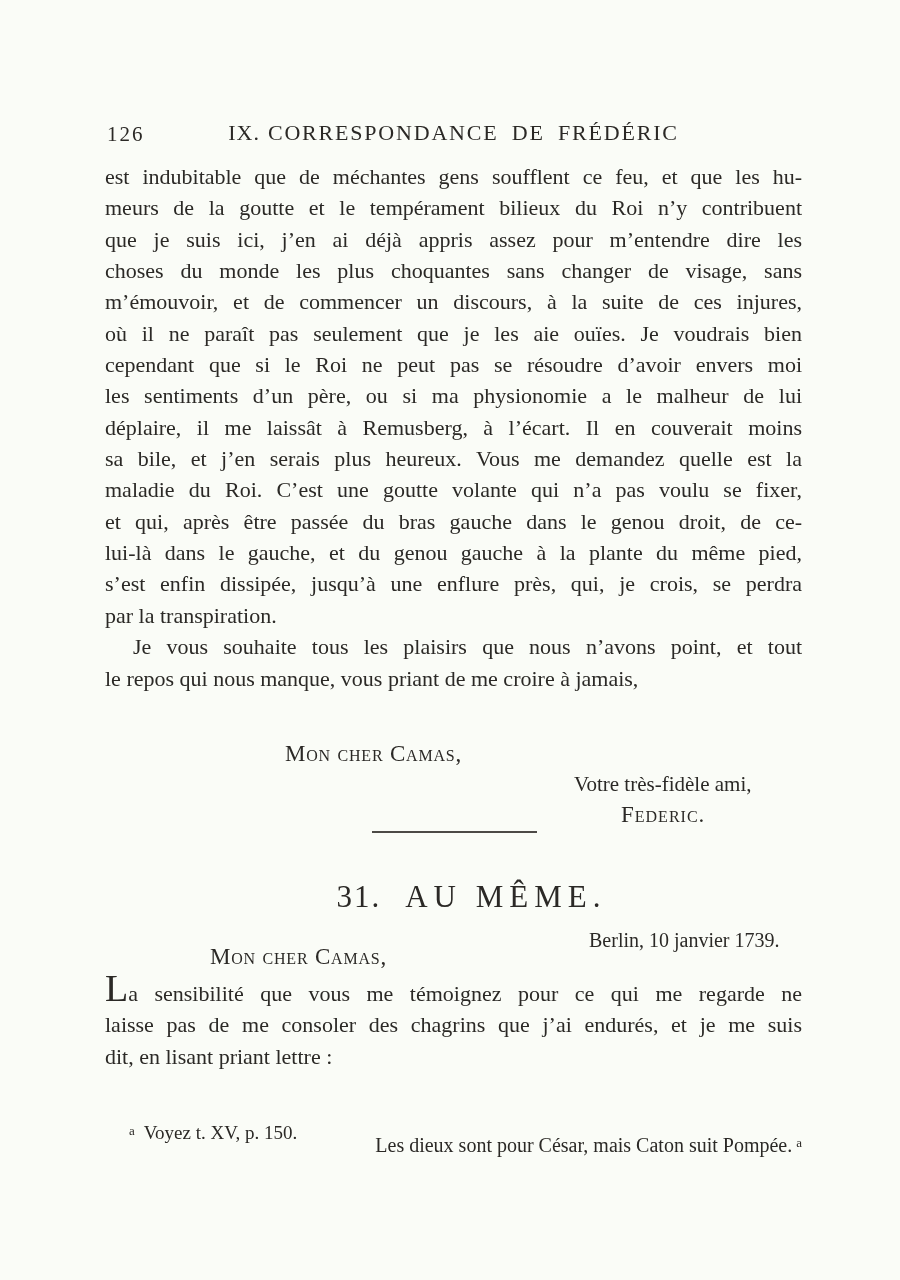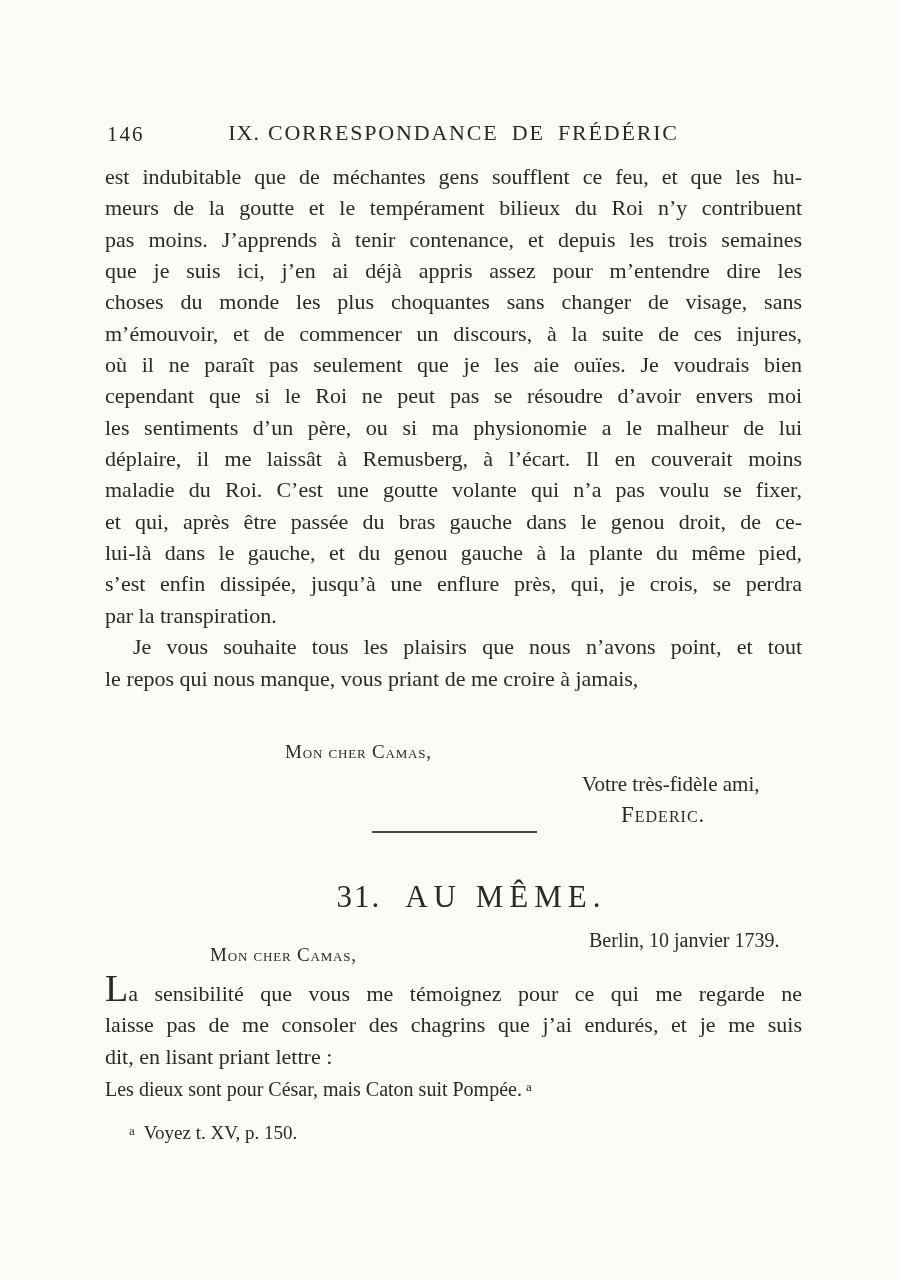--- a/index.html
+++ b/index.html
@@ -40,28 +40,28 @@
   .line.j { text-align-last: justify; }
   .line.indent { padding-left: 28px; }
 
   .initial {
     font-size: 38px;
     line-height: 20px;
   }
 
   .salutation {
     font-variant: small-caps;
-    font-size: 19px;
+    font-size: 23px;
     letter-spacing: 0.8px;
     white-space: nowrap;
   }
   .s1 { top: 741px; left: 285px; }
   .s2 { top: 944px; left: 210px; }
 
-  .valediction { top: 772px; left: 574px; font-size: 21px; white-space: nowrap; margin-left: 8px; }
+  .valediction { top: 772px; left: 574px; font-size: 21px; white-space: nowrap; }
   .signature {
     top: 802px; left: 621px;
     font-variant: small-caps; font-size: 23px; letter-spacing: 1px;
     white-space: nowrap;
   }
 
   .rule {
     top: 831px; left: 372px; width: 165px; height: 2px;
     background: #4c4a46;
   }
@@ -70,54 +70,54 @@
     top: 879px; left: 105px; width: 697px;
     text-align: center; white-space: nowrap;
     font-size: 31px;
   }
   .heading .secnum { margin-right: 24px; letter-spacing: 2px; margin-left: 36px; }
   .heading .sectitle { letter-spacing: 6px; }
 
   .dateline { top: 929px; left: 589px; font-size: 20px; white-space: nowrap; }
 
   .verse {
-    top: 1078px; left: 105px; width: 697px;
-    text-align: left; font-size: 20px; white-space: nowrap;
+    top: 1134px; left: 105px; width: 697px;
+    text-align: right; font-size: 20px; white-space: nowrap;
   }
   .sup {
     font-size: 13px;
     position: relative; top: -5px;
     margin-left: 4px;
   }
   .footnote { top: 1114px; left: 129px; font-size: 19px; white-space: nowrap; margin-top: 8px; }
   .footnote .fm { margin-left: 0; margin-right: 9px; top: -4px; }
 </style>
 </head>
 <body>
 
 <div class="page">
 
   <div class="abs header">
-    <span class="pagenum">146</span>
+    <span class="pagenum">126</span>
     <div class="running-title">
       <span class="volnum">IX.</span><span>CORRESPONDANCE DE FRÉDÉRIC</span>
     </div>
   </div>
 
   <div class="abs body1">
     <div class="line j">est indubitable que de méchantes gens soufflent ce feu, et que les hu-</div>
     <div class="line j">meurs de la goutte et le tempérament bilieux du Roi n’y contribuent</div>
-    <div class="line j">pas moins. J’apprends à tenir contenance, et depuis les trois semaines</div>
     <div class="line j">que je suis ici, j’en ai déjà appris assez pour m’entendre dire les</div>
     <div class="line j">choses du monde les plus choquantes sans changer de visage, sans</div>
     <div class="line j">m’émouvoir, et de commencer un discours, à la suite de ces injures,</div>
     <div class="line j">où il ne paraît pas seulement que je les aie ouïes. Je voudrais bien</div>
     <div class="line j">cependant que si le Roi ne peut pas se résoudre d’avoir envers moi</div>
     <div class="line j">les sentiments d’un père, ou si ma physionomie a le malheur de lui</div>
     <div class="line j">déplaire, il me laissât à Remusberg, à l’écart. Il en couverait moins</div>
+    <div class="line j">sa bile, et j’en serais plus heureux. Vous me demandez quelle est la</div>
     <div class="line j">maladie du Roi. C’est une goutte volante qui n’a pas voulu se fixer,</div>
     <div class="line j">et qui, après être passée du bras gauche dans le genou droit, de ce-</div>
     <div class="line j">lui-là dans le gauche, et du genou gauche à la plante du même pied,</div>
     <div class="line j">s’est enfin dissipée, jusqu’à une enflure près, qui, je crois, se perdra</div>
     <div class="line">par la transpiration.</div>
     <div class="line j indent">Je vous souhaite tous les plaisirs que nous n’avons point, et tout</div>
     <div class="line">le repos qui nous manque, vous priant de me croire à jamais,</div>
   </div>
 
   <div class="abs salutation s1">Mon cher Camas,</div>

